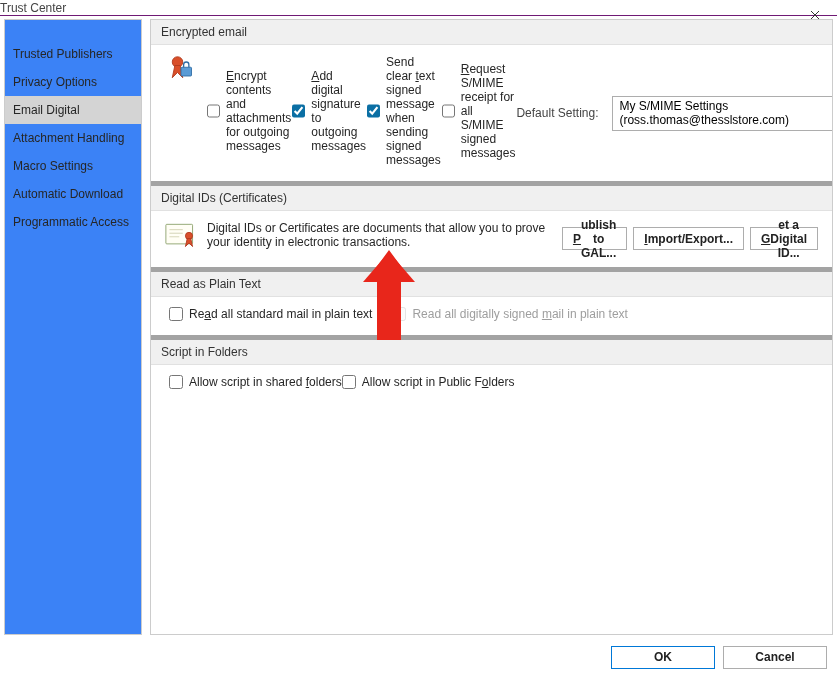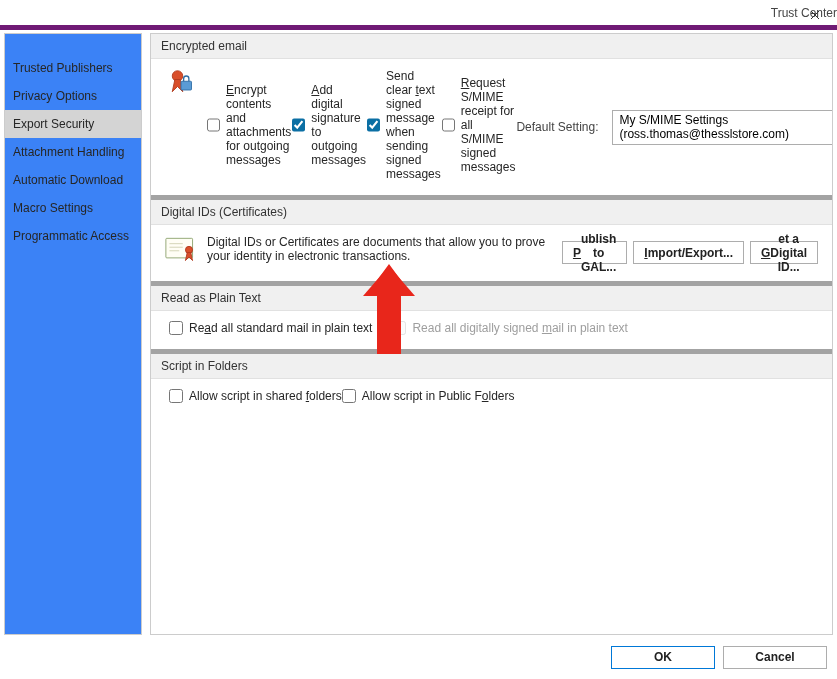--- a/index.html
+++ b/index.html
@@ -8,26 +8,26 @@
       font-size: 12px;
       background: #fff;
       color: #000;
       width: 837px;
       height: 679px;
       display: flex;
       flex-direction: column;
       overflow: hidden;
     }
     .titlebar {
-      height: 30px;
-      display: flex;
-      align-items: center;
-      justify-content: flex-end;
+      height: 16px;
+      display: flex;
+      align-items: center;
+      justify-content: flex-start;
       position: relative;
-      border-bottom: 5px solid #701a75;
+      border-bottom: 1px solid #701a75;
     }
     .titlebar .title { font-size: 12px; color: #444; }
     .titlebar .close {
       position: absolute;
       right: 0; top: 0;
       width: 45px; height: 30px;
       display: flex; align-items: center; justify-content: center;
       cursor: pointer;
     }
     .titlebar .close svg { width: 10px; height: 10px; }
@@ -145,24 +145,24 @@
         <path d="M1 1 L9 9 M9 1 L1 9" stroke="#333" stroke-width="1"></path>
       </svg>
   </div>
 </div>
 
 <div class="body">
 
   <div class="sidebar">
     <div class="sidebar-item"><span>Trusted Publishers</span></div>
     <div class="sidebar-item"><span>Privacy Options</span></div>
-    <div class="sidebar-item selected"><span>Export Security</span></div>
+    <div class="sidebar-item selected"><span>Email Digital</span></div>
     <div class="sidebar-item"><span>Attachment Handling</span></div>
+    <div class="sidebar-item"><span>Macro Settings</span></div>
     <div class="sidebar-item"><span>Automatic Download</span></div>
-    <div class="sidebar-item"><span>Macro Settings</span></div>
     <div class="sidebar-item"><span>Programmatic Access</span></div>
   </div>
 
   <div class="content">
 
     <div class="section-header">Encrypted email</div>
     <div class="section-body">
       <div class="icon-col ribbon-icon">
         <svg viewBox="0 0 32 32">
           <circle cx="12" cy="8" r="6" fill="#d94f2a" stroke="#b03a1e"></circle>

